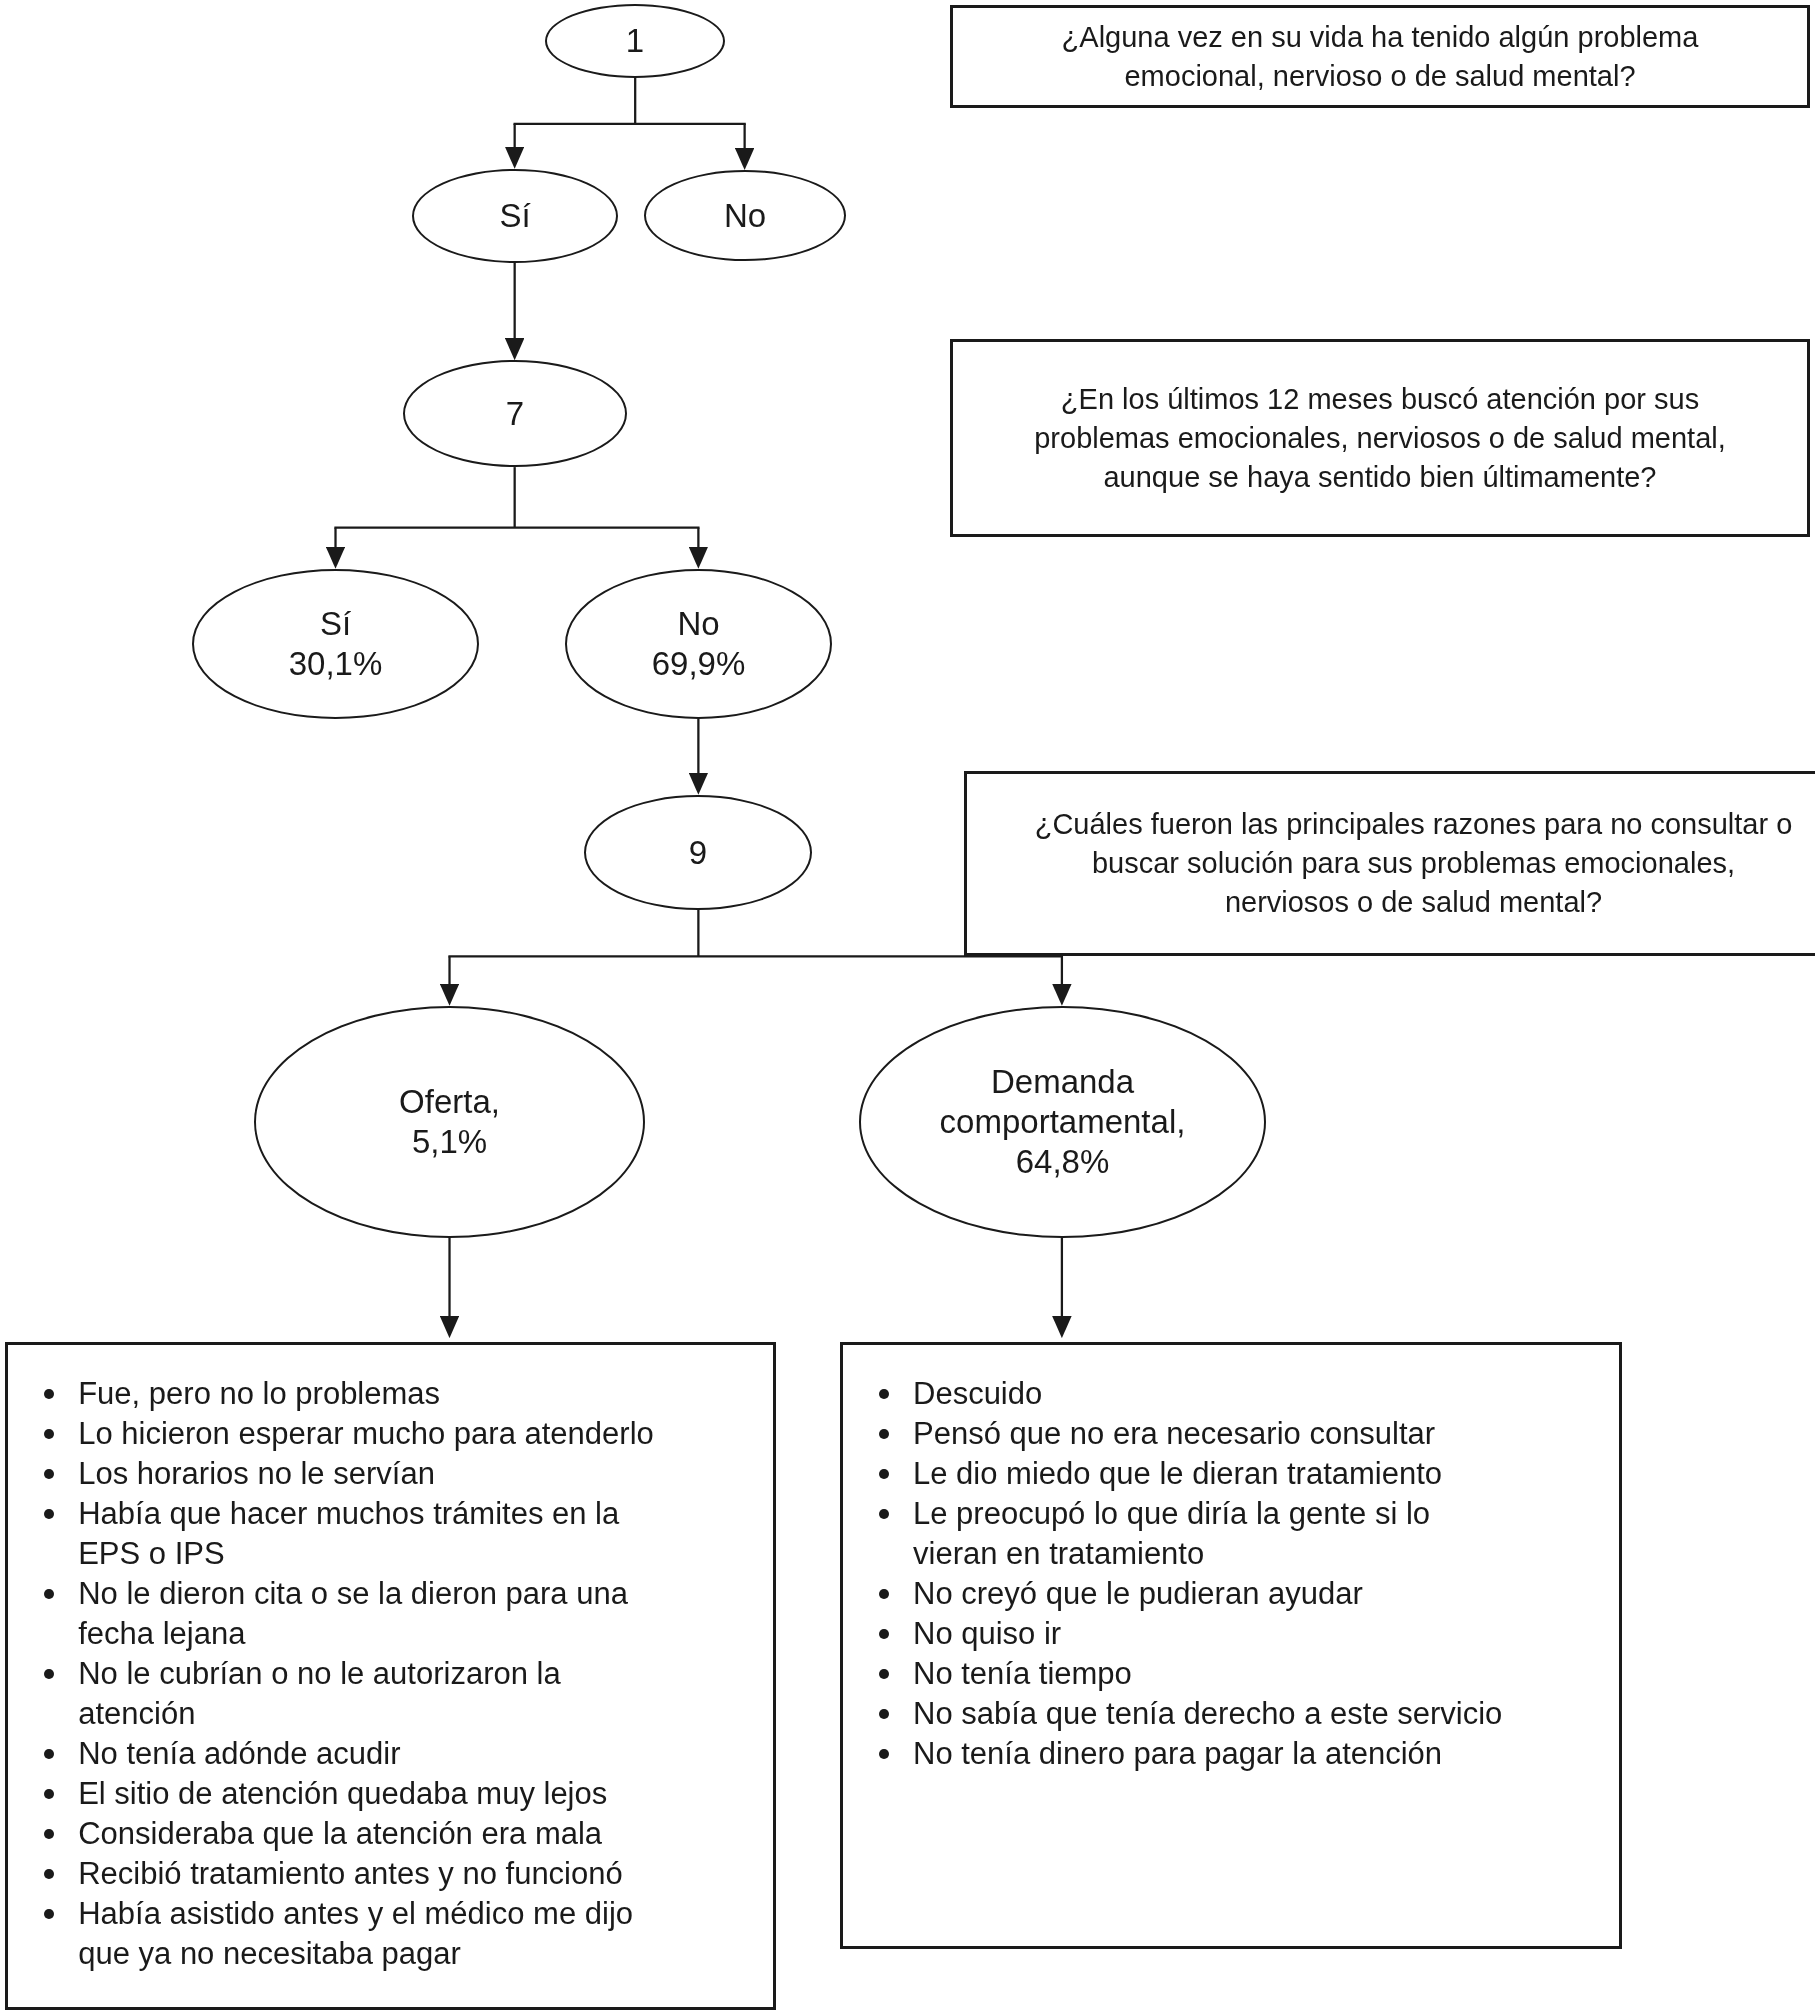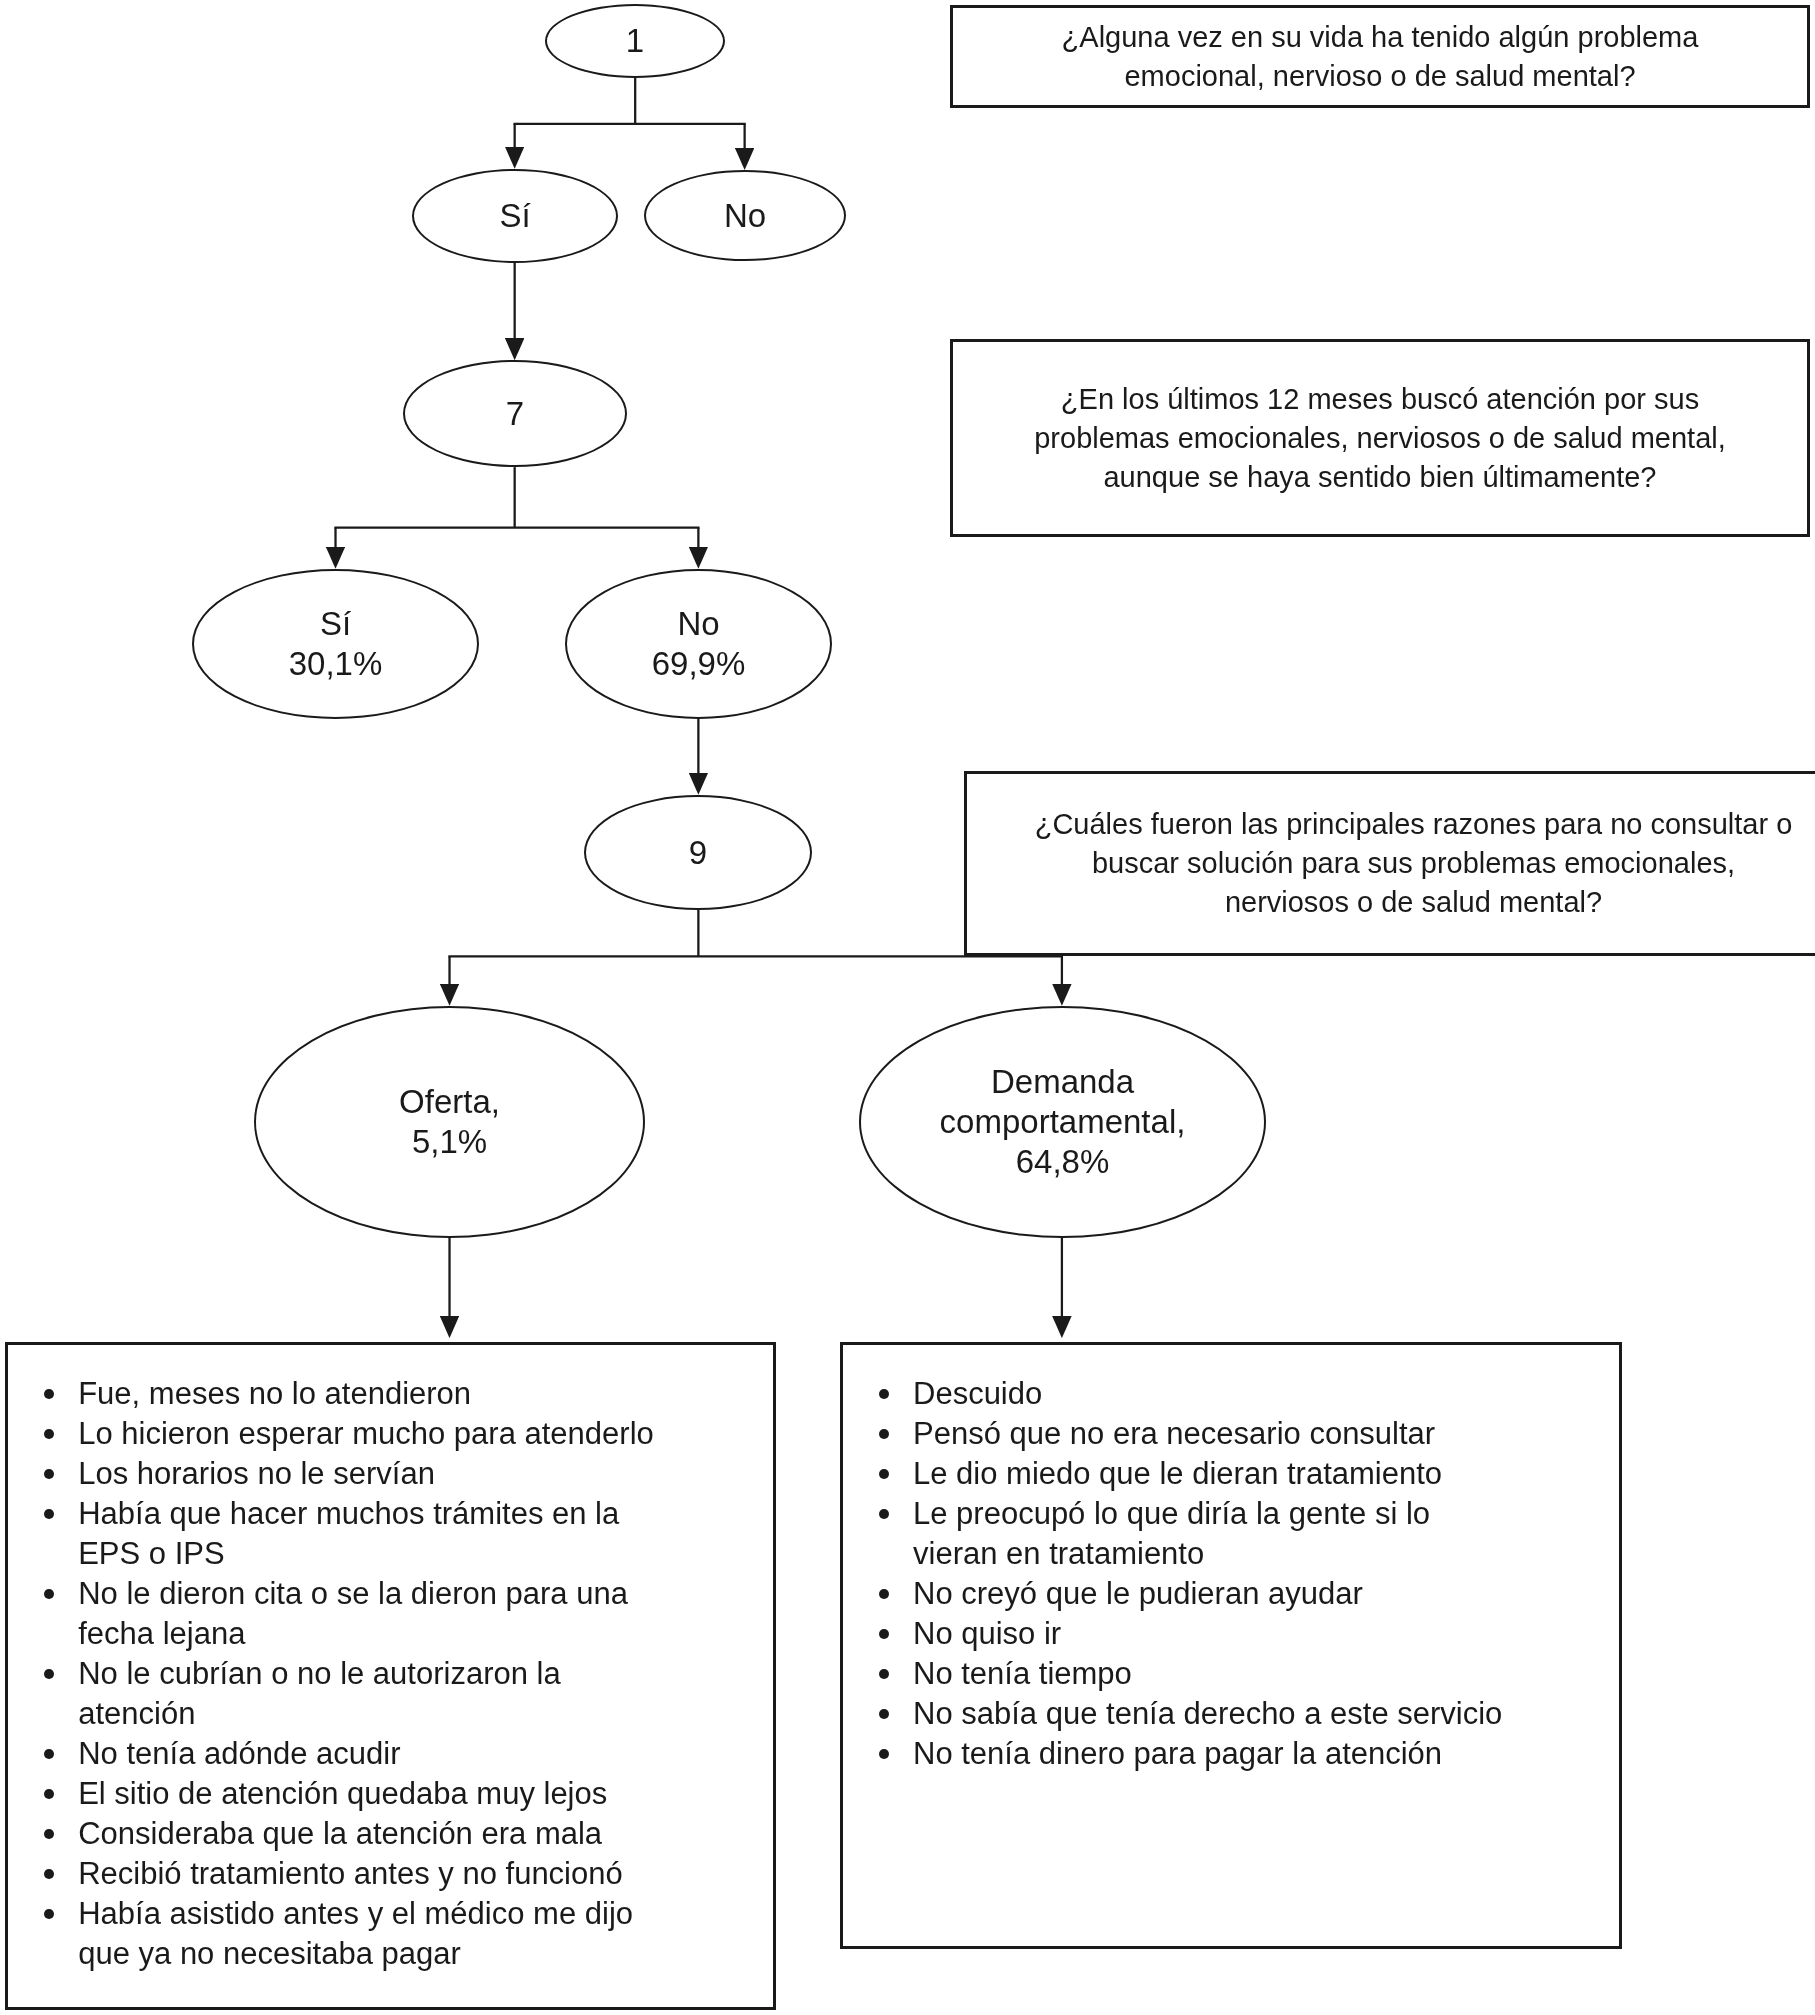--- a/index.html
+++ b/index.html
@@ -172,21 +172,21 @@
   </div>
 
   <div class="qbox" style="left:964px; top:771px; width:899px; height:185px;">
     <span class="qtext">¿Cuáles fueron las principales razones para no consultar o
 buscar solución para sus problemas emocionales,
 nerviosos o de salud mental?</span>
   </div>
 
   <div class="listbox" style="left:5.2px; top:1342px; width:771px; height:668px;">
     <ul>
-        <li>Fue, meses no lo atendieron</li>
+        <li>Fue, pero no lo problemas</li>
         <li>Lo hicieron esperar mucho para atenderlo</li>
         <li>Los horarios no le servían</li>
         <li>Había que hacer muchos trámites en la
 EPS o IPS</li>
         <li>No le dieron cita o se la dieron para una
 fecha lejana</li>
         <li>No le cubrían o no le autorizaron la
 atención</li>
         <li>No tenía adónde acudir</li>
         <li>El sitio de atención quedaba muy lejos</li>

